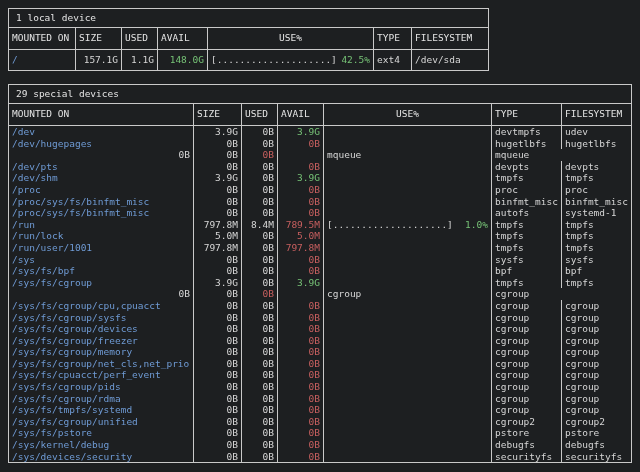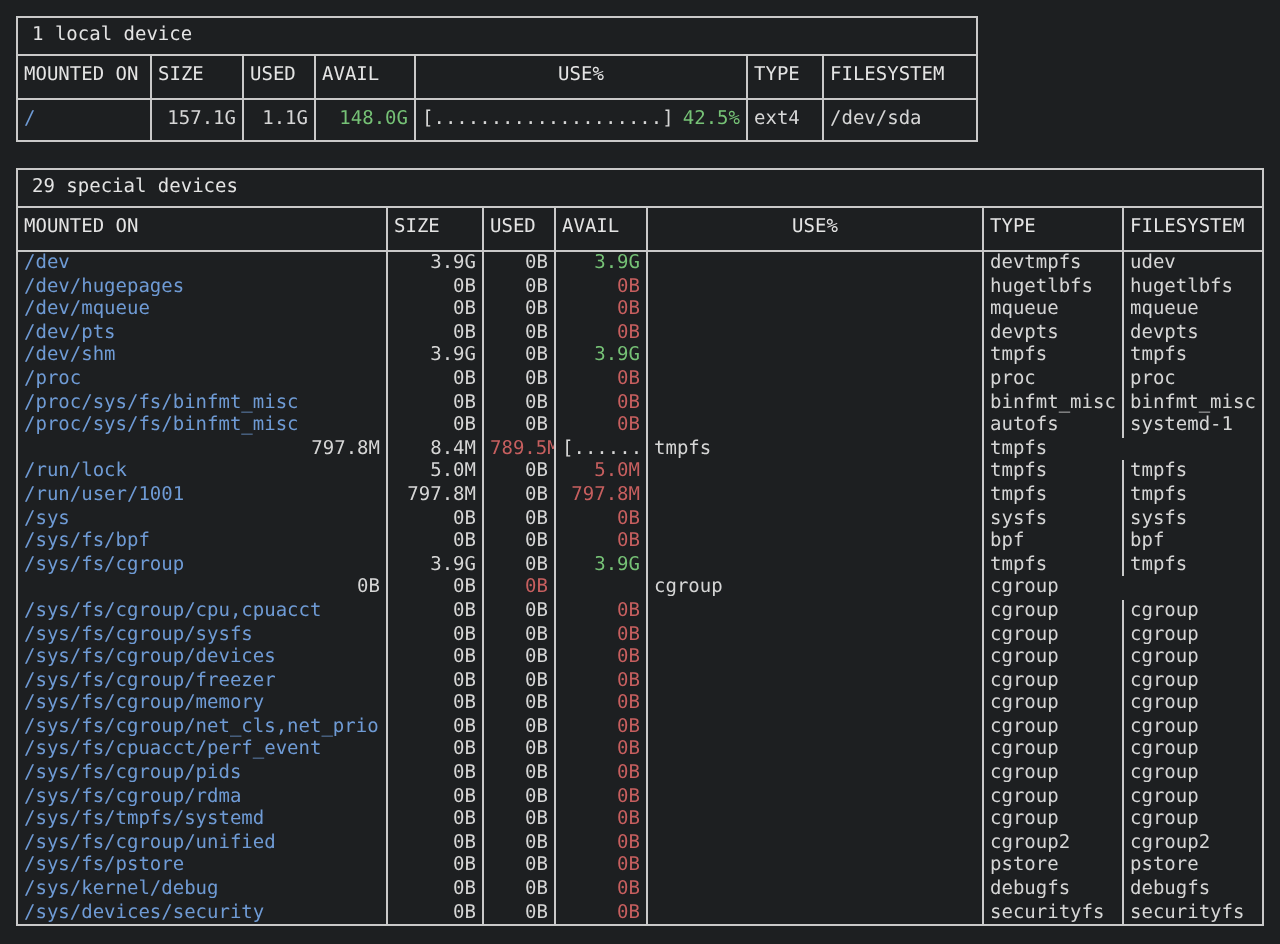--- a/index.html
+++ b/index.html
@@ -97,21 +97,20 @@
     <div class="td c-num red">0B</div>
     <div class="td c-usage">
       <span class="bar"></span>
       <span class="pct"></span>
     </div>
     <div class="td c-type">hugetlbfs</div>
     <div class="td c-fs">hugetlbfs</div>
   </div>
 
   <div class="grid row">
-    <div class="td c-mount">/dev/mqueue</div>
     <div class="td c-num">0B</div>
     <div class="td c-num">0B</div>
     <div class="td c-num red">0B</div>
     <div class="td c-usage">
       <span class="bar"></span>
       <span class="pct"></span>
     </div>
     <div class="td c-type">mqueue</div>
     <div class="td c-fs">mqueue</div>
   </div>
@@ -175,20 +174,21 @@
     <div class="td c-num red">0B</div>
     <div class="td c-usage">
       <span class="bar"></span>
       <span class="pct"></span>
     </div>
     <div class="td c-type">autofs</div>
     <div class="td c-fs">systemd-1</div>
   </div>
 
   <div class="grid row">
+    <div class="td c-mount">/run</div>
     <div class="td c-num">797.8M</div>
     <div class="td c-num">8.4M</div>
     <div class="td c-num red">789.5M</div>
     <div class="td c-usage">
       <span class="bar">[....................]</span>
       <span class="pct green">1.0%</span>
     </div>
     <div class="td c-type">tmpfs</div>
     <div class="td c-fs">tmpfs</div>
   </div>

